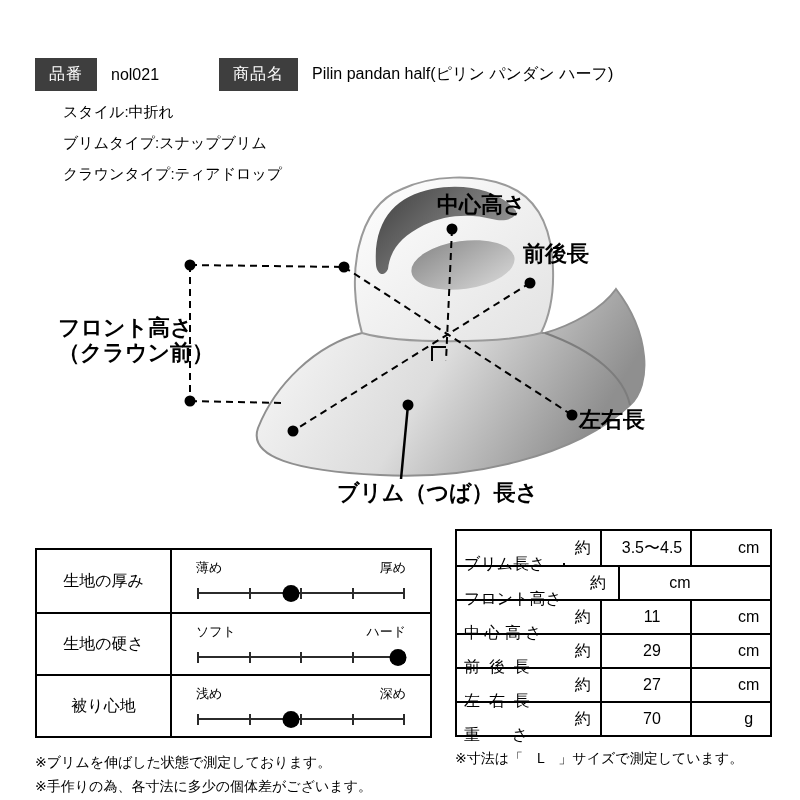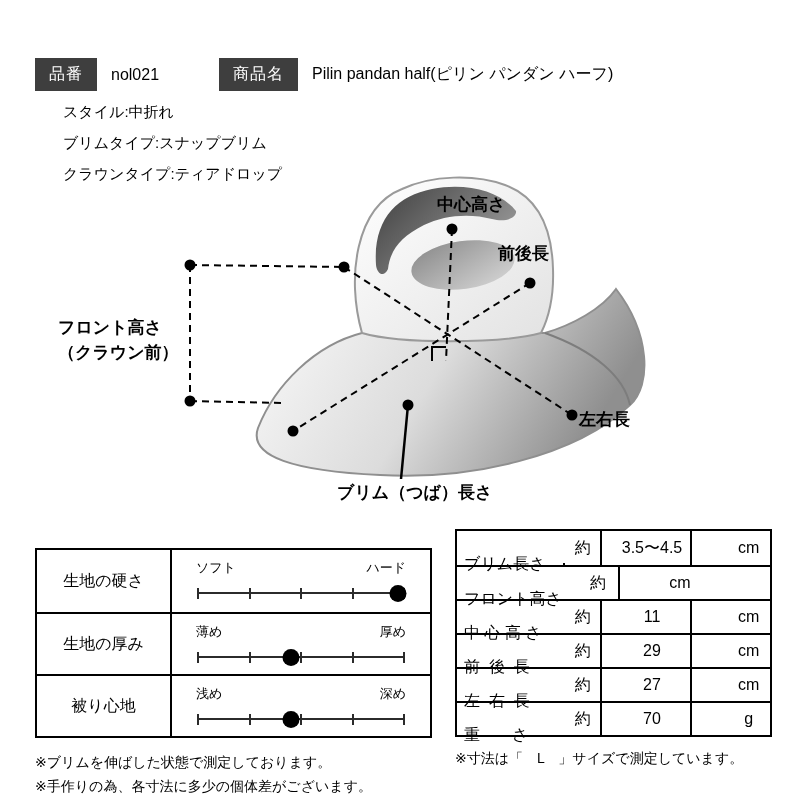--- a/index.html
+++ b/index.html
@@ -14,23 +14,23 @@
   .hval { font-size:16px; margin-left:14px; white-space:nowrap; }
   .hval.first { width:86px; }
 
   
   .specs { position:absolute; top:103px; left:63px; font-size:15px; }
   .spec-line { margin-bottom:12px; white-space:nowrap; }
 
   
   .diagram { position:absolute; top:165px; left:0; width:800px; height:358px; }
   .diagram svg { position:absolute; left:0; top:0; }
-  .dlabel { position:absolute; font-size:17px; font-weight:700; white-space:pre-line; line-height:25px; }
+  .dlabel { position:absolute; font-size:22px; font-weight:700; white-space:pre-line; line-height:25px; }
   .dl-center { left:437px; top:27px; }
-  .dl-fb     { left:498px; top:76px;text-align:right; }
+  .dl-fb     { left:523px; top:76px;text-align:right; }
   .dl-front  { left:58px;  top:150px; }
   .dl-lr     { left:579px; top:242px; }
   .dl-brim   { left:337px; top:315px; }
 
   
   .ftable { position:absolute; top:548px; left:35px; width:397px; border:2px solid #000; background:#fff; }
   .frow { display:flex; height:62px; border-top:2px solid #000; }
   .frow:first-child { border-top:0; }
   .fname { width:135px; border-right:2px solid #000; display:flex; align-items:center; justify-content:center; font-size:16px; }
   .fslider { flex:1; position:relative; }
@@ -138,54 +138,54 @@
 
     <div class="dlabel dl-center">中心高さ</div>
     <div class="dlabel dl-fb">前後長</div>
     <div class="dlabel dl-front">フロント高さ
 （クラウン前）</div>
     <div class="dlabel dl-lr">左右長</div>
     <div class="dlabel dl-brim">ブリム（つば）長さ</div>
   </div>
 
   <div class="ftable">
+
+    <div class="frow">
+      <div class="fname">生地の厚み</div>
+      <div class="fslider">
+        <span class="fl left">薄め</span>
+        <span class="fl right">厚め</span>
+        <div class="ftrack">
+          <span class="tick t0"></span>
+          <span class="tick t25"></span>
+          <span class="tick t50"></span>
+          <span class="tick t75"></span>
+          <span class="tick t100"></span>
+          <span class="fdot" style="left: 45%;"></span>
+        </div>
+      </div>
+    </div>
 
     <div class="frow">
       <div class="fname">生地の硬さ</div>
       <div class="fslider">
         <span class="fl left">ソフト</span>
         <span class="fl right">ハード</span>
         <div class="ftrack">
           <span class="tick t0"></span>
           <span class="tick t25"></span>
           <span class="tick t50"></span>
           <span class="tick t75"></span>
           <span class="tick t100"></span>
           <span class="fdot" style="left: 97%;"></span>
         </div>
       </div>
     </div>
 
     <div class="frow">
-      <div class="fname">生地の厚み</div>
-      <div class="fslider">
-        <span class="fl left">薄め</span>
-        <span class="fl right">厚め</span>
-        <div class="ftrack">
-          <span class="tick t0"></span>
-          <span class="tick t25"></span>
-          <span class="tick t50"></span>
-          <span class="tick t75"></span>
-          <span class="tick t100"></span>
-          <span class="fdot" style="left: 45%;"></span>
-        </div>
-      </div>
-    </div>
-
-    <div class="frow">
       <div class="fname">被り心地</div>
       <div class="fslider">
         <span class="fl left">浅め</span>
         <span class="fl right">深め</span>
         <div class="ftrack">
           <span class="tick t0"></span>
           <span class="tick t25"></span>
           <span class="tick t50"></span>
           <span class="tick t75"></span>
           <span class="tick t100"></span>

